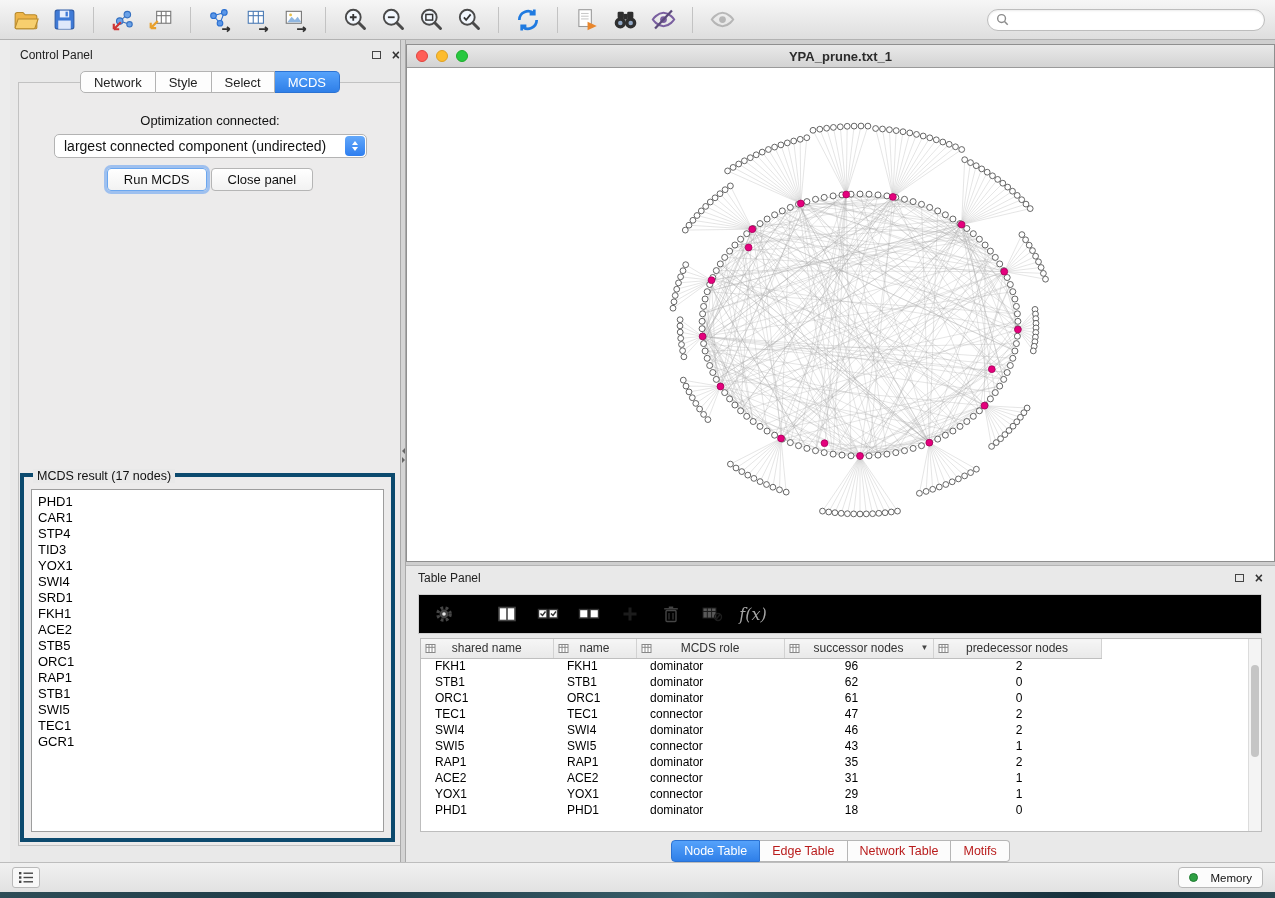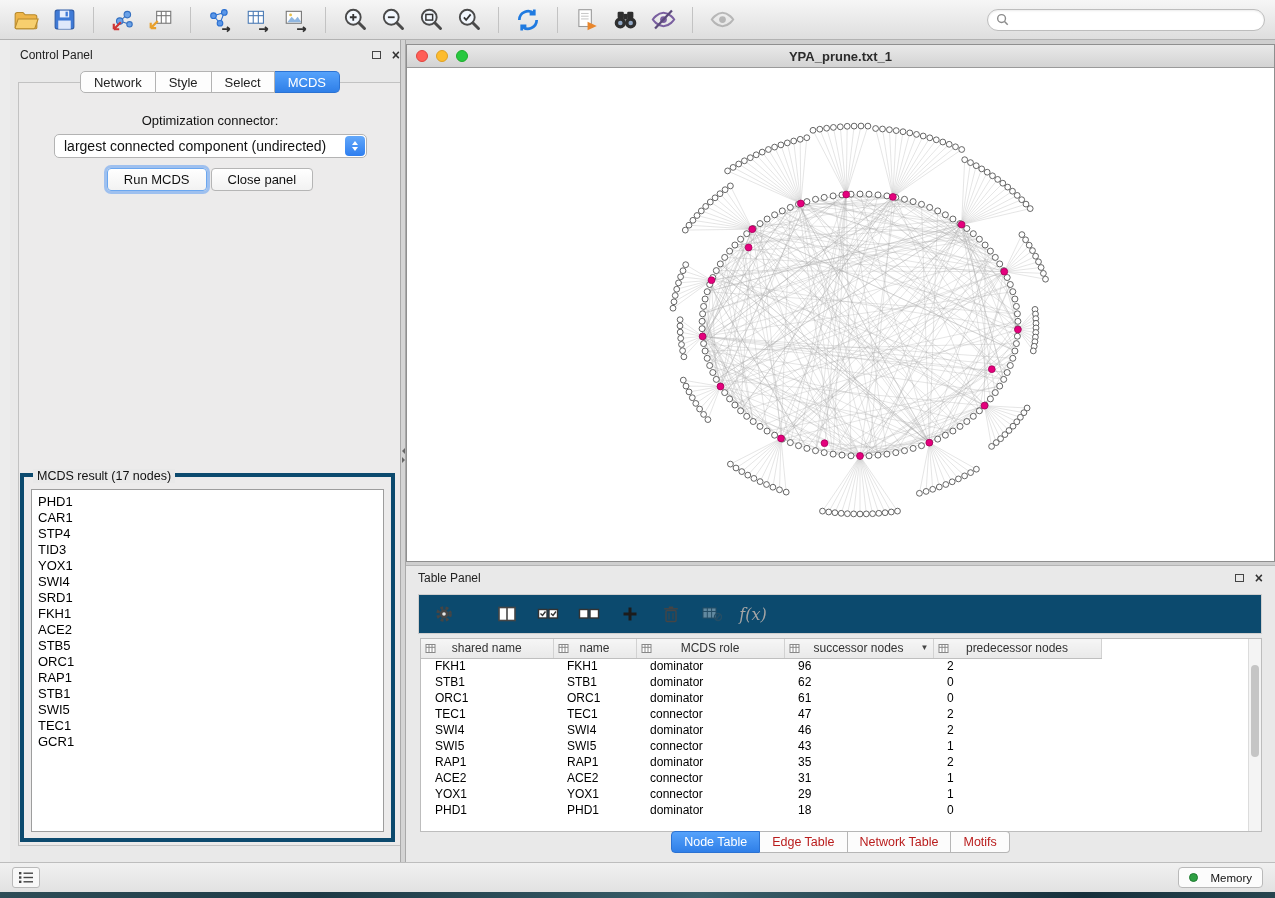--- a/index.html
+++ b/index.html
@@ -56,37 +56,37 @@
 .light.green{background:#28c840;border:.5px solid #1dad2b}
 .net-title{font-size:13px;font-weight:bold;color:#2b2b2b}
 .net-canvas{position:absolute;top:23px;left:0;width:867px;height:493px;background:#fff}
 .net-canvas line{stroke:var(--edge,#aaa);stroke-width:.55;opacity:.55}
 .net-canvas circle.leaf{fill:var(--nodefill,#fff);stroke:var(--nodestroke,#555);stroke-width:.9}
 .net-canvas circle.dom{fill:var(--dom,#e5007d);stroke:#a7005c;stroke-width:.8}
 
 
 .table-panel{position:absolute;top:565px;left:406px;width:869px;height:297px;background:#e9e9e9;border-top:1px solid #b5b5b5}
 .tp-header{height:24px;display:flex;align-items:center;padding:0 12px;font-size:12px;color:#222}
-.tp-toolbar{position:absolute;top:28px;left:12px;right:13px;height:40px;background:#0c4a6e;border:1px solid #cfcfcf;display:flex;align-items:center;padding:0 12px;gap:15px}
+.tp-toolbar{position:absolute;top:28px;left:12px;right:13px;height:40px;background:#000000;border:1px solid #cfcfcf;display:flex;align-items:center;padding:0 12px;gap:15px}
 .tp-icon{width:26px;height:26px;display:flex;align-items:center;justify-content:center}
 .fx{font-family:"DejaVu Serif",serif;font-style:italic;font-size:16px;color:#a5a5a5}
 .tbl-wrap{position:absolute;top:72px;left:14px;right:13px;height:194px;background:#fff;border:1px solid #bdbdbd;display:flex}
 .tbl-scroll{flex:1;overflow:hidden}
 table{border-collapse:collapse;width:100%;table-layout:fixed;font-size:12px}
 th{height:19px;background:linear-gradient(#f6f6f6,#e9e9e9);border-right:1px solid #d2d2d2;border-bottom:1px solid #bfbfbf;font-weight:normal;font-size:12px;color:#333;position:relative;text-align:center;white-space:nowrap;padding:0 14px}
 th.filler{background:#fff;border-right:none;border-bottom:none}
 .th-grip{position:absolute;left:4px;top:4px}
 .th-sort{position:absolute;right:4px;top:4px;font-size:8px;color:#444}
 td{height:16px;padding:0 4px 0 14px;color:#000;white-space:nowrap;overflow:hidden}
-td.num{text-align:left;padding-right:28px}
+td.num{text-align:center;padding-right:28px}
 td.num.p{padding-right:10px}
 td.filler{padding:0}
 .sbar{width:13px;background:#f4f4f4;border-left:1px solid #dcdcdc;position:relative}
 .sbar-thumb{position:absolute;left:2px;right:2px;top:26px;height:92px;background:#c5c5c5;border-radius:5px}
-.tp-tabs{position:absolute;bottom:9px;left:0;right:0;display:flex;justify-content:center}
+.tp-tabs{position:absolute;bottom:0;left:0;right:0;display:flex;justify-content:center}
 .tp-tab{height:22px;padding:0 12px;background:#fcfcfc;border:1px solid #b6b6b6;border-left:none;font-size:12.5px;color:#b91c1c;display:flex;align-items:center}
 .tp-tab:first-child{border-left:1px solid #b6b6b6;border-radius:4px 0 0 4px}
 .tp-tab:last-child{border-radius:0 4px 4px 0}
 .tp-tab.active{background:linear-gradient(#55a2fb,#2f7fe8);border-color:#2b72d2;color:#fff}
 
 
 .status-bar{position:absolute;left:0;right:0;bottom:6px;height:30px;background:linear-gradient(#f0f0f0,#e2e2e2);border-top:1px solid #bdbdbd;display:flex;align-items:center;padding:0 12px}
 .status-left-btn{width:28px;height:21px;background:#f8f8f8;border:1px solid #b9b9b9;border-radius:3px;display:flex;align-items:center;justify-content:center}
 .memory-btn{margin-left:auto;height:21px;padding:0 10px;background:#fcfcfc;border:1px solid #b9b9b9;border-radius:4px;display:flex;align-items:center;gap:12px;font-size:11.5px;color:#111}
 .mem-dot{width:9px;height:9px;border-radius:50%;background:#2ea043;border:.5px solid #1f7a31}
@@ -251,21 +251,21 @@
         <span class="close-x">×</span>
       </span>
     </div>
     <div class="cp-frame"></div>
     <div class="tab-strip">
       <div class="tab">Network</div>
       <div class="tab">Style</div>
       <div class="tab">Select</div>
       <div class="tab active">MCDS</div>
     </div>
-    <div class="opt-label">Optimization connector:</div>
+    <div class="opt-label">Optimization connected:</div>
     <div class="opt-select">
       <span>largest connected component (undirected)</span>
       <span class="stepper">
           <span class="tri-up"></span>
           <span class="tri-down"></span>
         </span>
     </div>
     <div class="btn-row">
       <div class="mac-btn focused">Run MCDS</div>
       <div class="mac-btn">Close panel</div>

